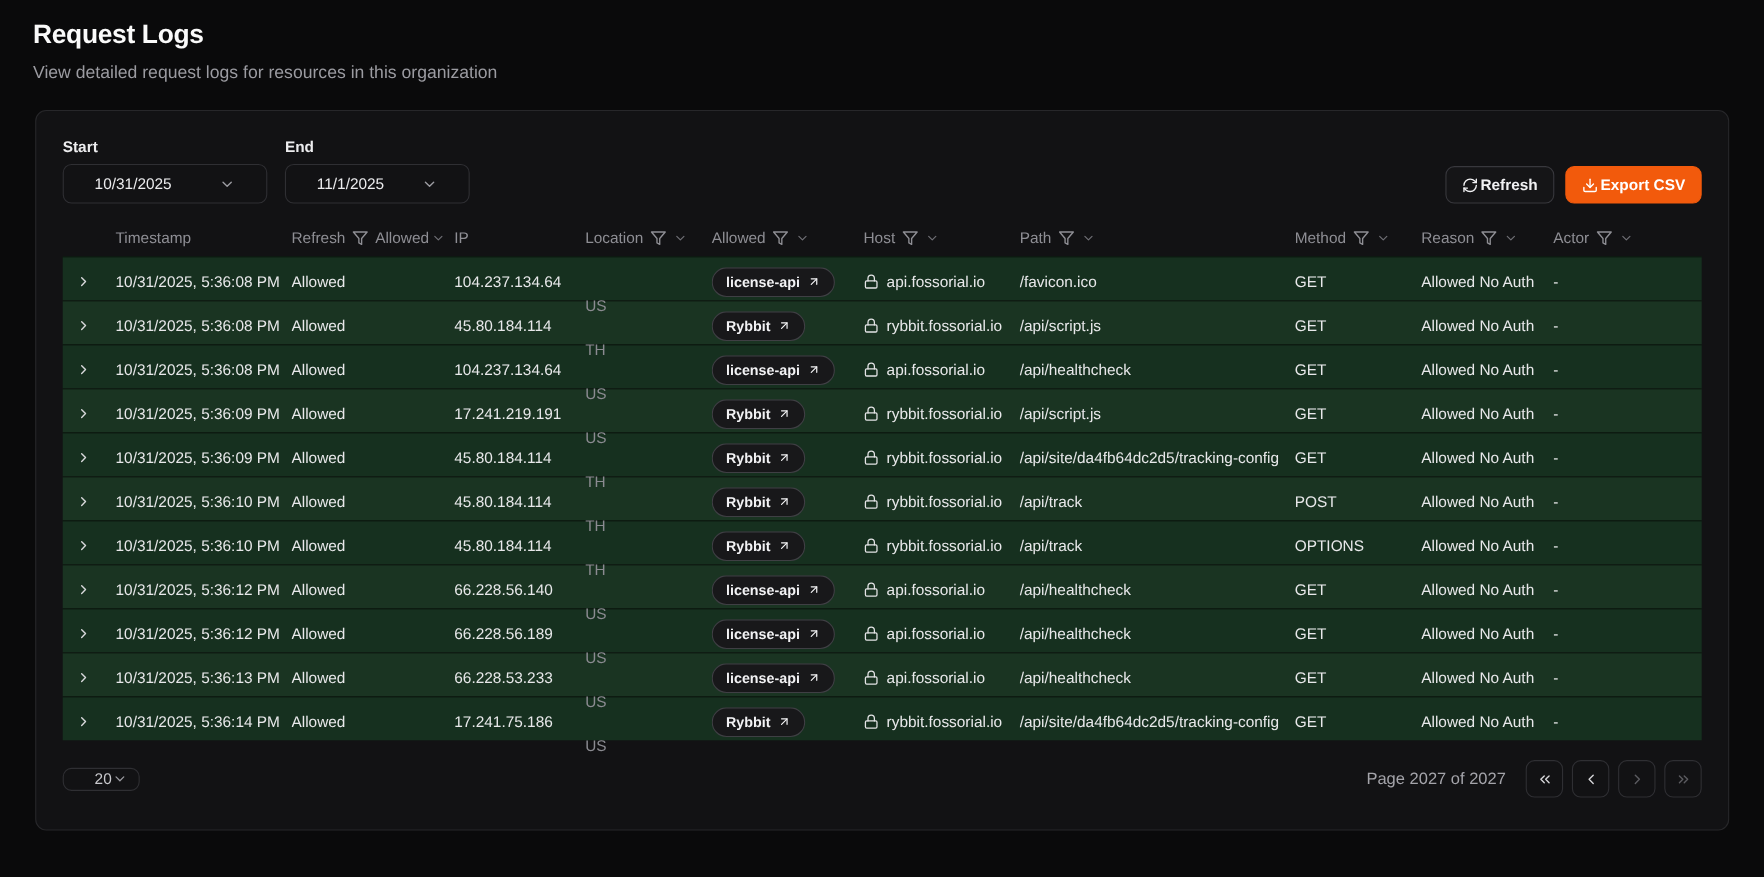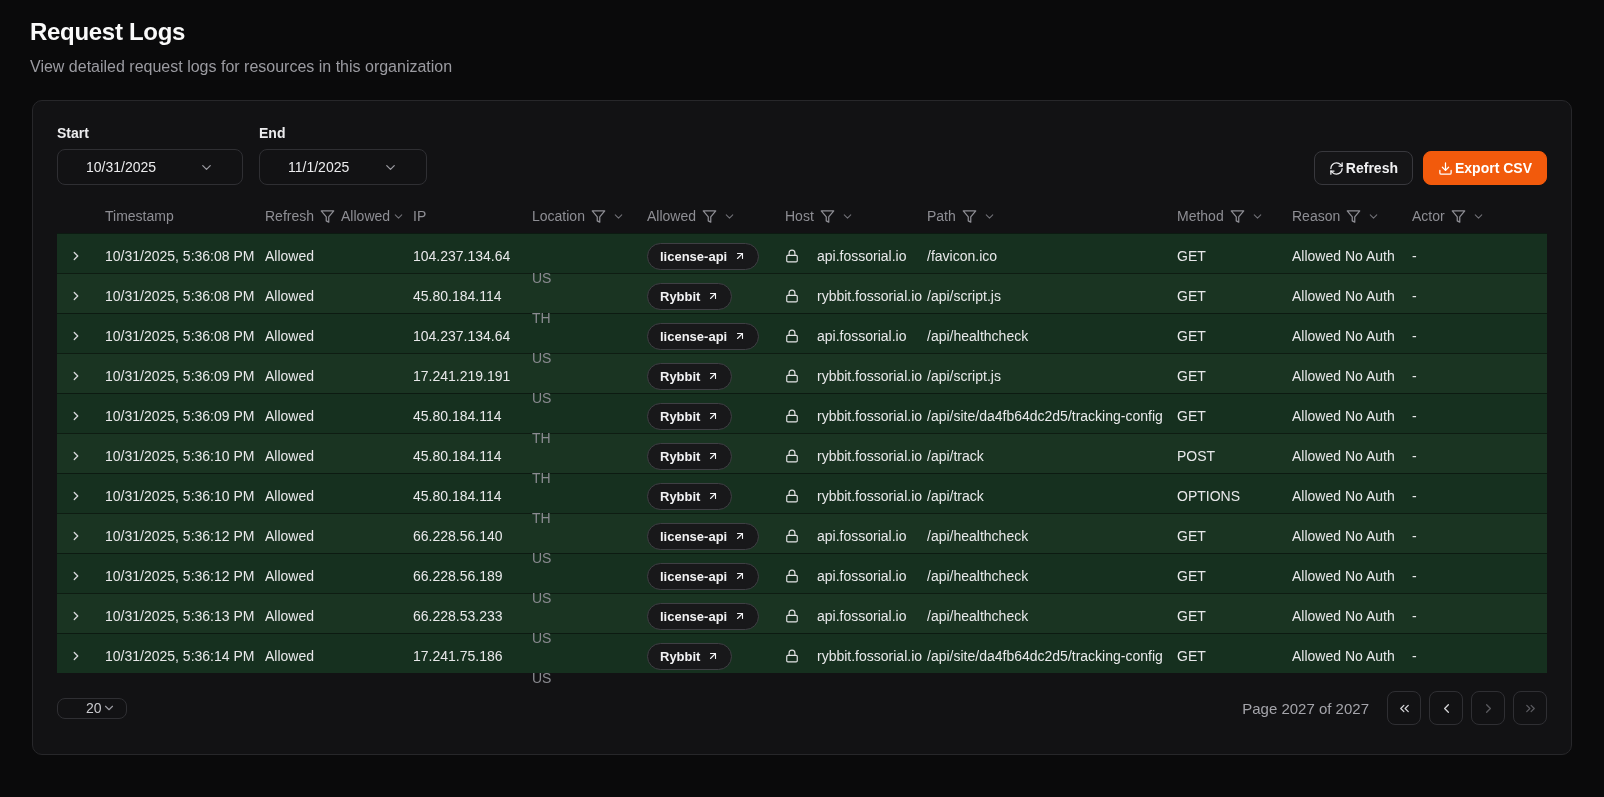--- a/index.html
+++ b/index.html
@@ -46,21 +46,21 @@
   .tbody .grid-row { height:40px; background:#16301f; border-top:1px solid rgba(0,0,0,0.45);
     font-size:14px; cursor:pointer; }
   .tbody .grid-row:nth-child(even) { background:#1a3422; }
   .cell { white-space:nowrap; overflow:hidden; text-overflow:ellipsis; padding-right:10px; }
   .cell-expand { display:flex; justify-content:center; }
   .expand-btn { background:none; border:none; color:#d8d8db; cursor:pointer; padding:4px; }
   .cell-location { color:#8b8b91;margin-top:44px; }
   .badge { display:inline-flex; align-items:center; gap:7px; height:27px; padding:0 12px;
     background:#18181a; border:1px solid #3f3f44; border-radius:9999px;
     color:#f2f2f4; font-size:13px; font-weight:600; cursor:pointer; }
-  .cell-host { display:flex; align-items:center; gap:18px; }
+  .cell-host { display:flex; align-items:center; gap:7px; }
   .lock { color:#e4e4e6; flex:0 0 auto; }
 
   
   .table-footer { display:flex; align-items:center; justify-content:space-between; margin-top:18px; }
   .page-size { width:70px; height:21px; color:#c9c9cd; }
   .footer-right { display:flex; align-items:center; gap:18px; }
   .page-info { font-size:15px; color:#a4a4aa; }
   .pager { display:flex; gap:8px; }
   .pager-btn { width:34px; height:34px; display:flex; align-items:center; justify-content:center;
     background:transparent; border:1px solid #2f2f33; border-radius:8px; color:#d6d6d9; cursor:pointer; }

